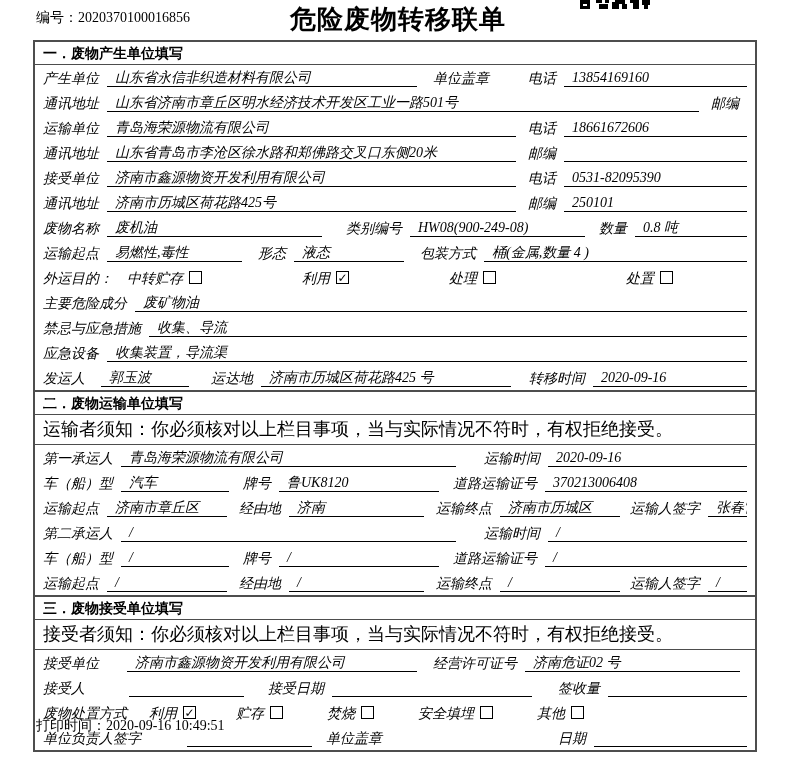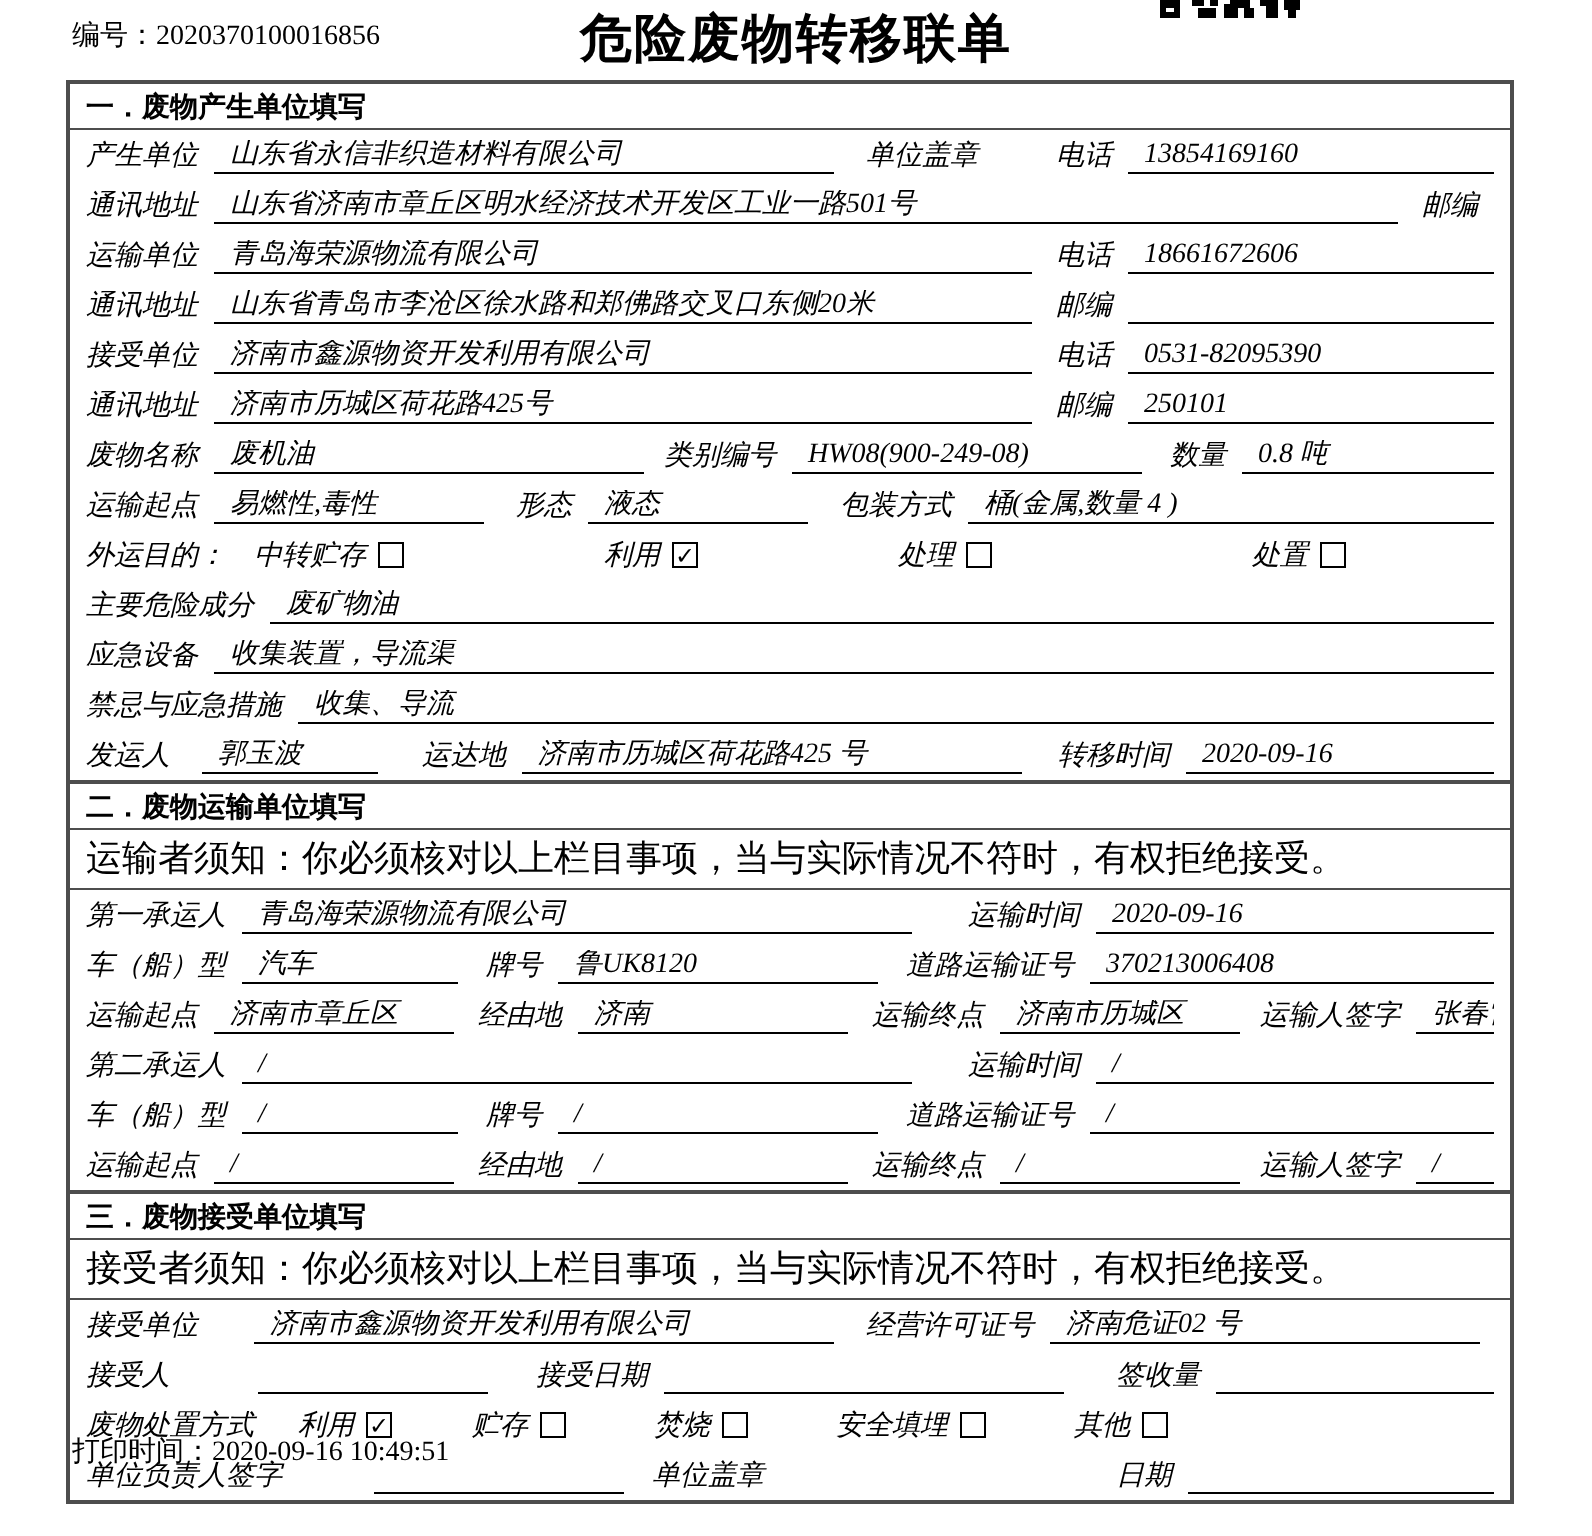--- a/index.html
+++ b/index.html
@@ -122,21 +122,21 @@
     <div class="row">
       <span class="lbl">通讯地址</span>
       <span class="val fill">济南市历城区荷花路425号</span>
       <span class="lbl" style="margin-left:12px">邮编</span>
       <span class="val" style="width:183px">250101</span>
     </div>
 
     <div class="row">
       <span class="lbl">废物名称</span>
       <span class="val" style="width:215px">废机油</span>
-      <span class="lbl" style="margin-left:10px">类别编号</span>
+      <span class="lbl" style="margin-left:24px">类别编号</span>
       <span class="val" style="width:175px">HW08(900-249-08)</span>
       <span class="lbl" style="margin-left:14px">数量</span>
       <span class="val fill">0.8 吨</span>
     </div>
 
     <div class="row">
       <span class="lbl">运输起点</span>
       <span class="val" style="width:135px">易燃性,毒性</span>
       <span class="lbl" style="margin-left:16px">形态</span>
       <span class="val" style="width:110px">液态</span>
@@ -163,27 +163,27 @@
         <span class="box"></span>
       </span>
     </div>
 
     <div class="row">
       <span class="lbl">主要危险成分</span>
       <span class="val fill">废矿物油</span>
     </div>
 
     <div class="row">
+      <span class="lbl">禁忌与应急措施</span>
+      <span class="val fill">收集、导流</span>
+    </div>
+
+    <div class="row">
       <span class="lbl">应急设备</span>
       <span class="val fill">收集装置，导流渠</span>
-    </div>
-
-    <div class="row">
-      <span class="lbl">禁忌与应急措施</span>
-      <span class="val fill">收集、导流</span>
     </div>
 
     <div class="row">
       <span class="lbl">发运人</span>
       <span class="val" style="width:88px;margin-left:8px">郭玉波</span>
       <span class="lbl" style="margin-left:22px">运达地</span>
       <span class="val" style="width:250px">济南市历城区荷花路425 号</span>
       <span class="lbl" style="margin-left:18px">转移时间</span>
       <span class="val fill">2020-09-16</span>
     </div>

